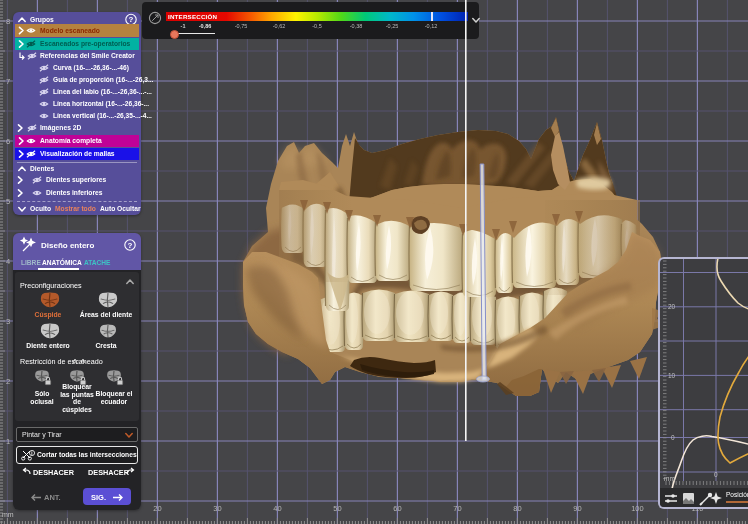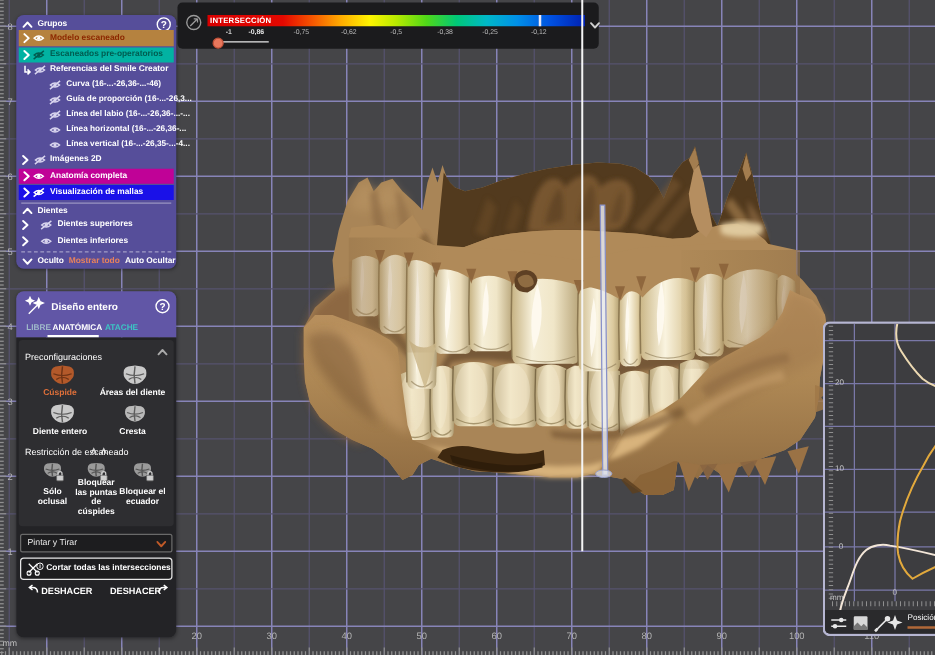--- a/index.html
+++ b/index.html
@@ -1082,20 +1082,32 @@
       <div style="position:absolute;left:0;top:233px;width:128px;height:12px">
         <svg style="position:absolute;left:8px;top:1px" width="11" height="10">
           <path d="M9,7 Q9,3 5,3 L3,3 M5,1 L2.5,3 L5,5" fill="none" stroke="#fff" stroke-width="1.2"></path>
         </svg>
         <span style="position:absolute;left:20px;top:1.5px;font-size:7.3px;font-weight:bold;color:#fff">DESHACER</span>
         <span style="position:absolute;left:75px;top:1.5px;font-size:7.3px;font-weight:bold;color:#fff">DESHACER</span>
         <svg style="position:absolute;left:112px;top:1px" width="11" height="10">
           <path d="M2,7 Q2,3 6,3 L8,3 M6,1 L8.5,3 L6,5" fill="none" stroke="#fff" stroke-width="1.2"></path>
         </svg>
       </div>
+      <div style="position:absolute;left:0;top:255px;width:128px;height:20px">
+        <svg style="position:absolute;left:17px;top:5px" width="12" height="9">
+          <path d="M11,4.5 L2,4.5 M5,1.5 L2,4.5 L5,7.5" fill="none" stroke="#8a8a8a" stroke-width="1.4"></path>
+        </svg>
+        <span style="position:absolute;left:31px;top:5px;font-size:7.5px;font-weight:bold;color:#8a8a8a">ANT.</span>
+        <div style="position:absolute;left:70px;top:0;width:48px;height:17px;background:#5b4fd4;border-radius:4px">
+          <span style="position:absolute;left:8px;top:4.5px;font-size:7.5px;font-weight:bold;color:#fff">SIG.</span>
+          <svg style="position:absolute;left:29px;top:4.5px" width="13" height="9">
+            <path d="M1,4.5 L10,4.5 M7,1.5 L10,4.5 L7,7.5" fill="none" stroke="#fff" stroke-width="1.4"></path>
+          </svg>
+        </div>
+      </div>
     </div>
 <div id="cbar">
       <svg style="position:absolute;left:6px;top:9px" width="15" height="15">
         <circle cx="7" cy="7" r="5.6" fill="none" stroke="#9a9a9a" stroke-width="1.1"></circle>
         <path d="M4.2,9.8 L10,4 M10,4 L7,4 M10,4 L10,7" fill="none" stroke="#9a9a9a" stroke-width="1"></path>
       </svg>
       <div style="position:absolute;left:24px;top:10px;width:302px;height:9px;background:linear-gradient(to right,#d80000 0%,#e40800 20%,#f65800 28%,#ffa800 35%,#fef400 43%,#b8ea00 50%,#50d818 58%,#00c878 66%,#00b8c8 74%,#0090e8 82%,#0050e0 91%,#0020b0 100%)"></div>
       <span style="position:absolute;left:26px;top:11px;font-size:6.2px;font-weight:bold;color:#fff;letter-spacing:0.2px">INTERSECCIÓN</span>
       <span style="position:absolute;left:27px;top:21px;width:28px;text-align:center;font-size:5.5px;font-weight:bold;color:#cfcfcf">-1</span>
       <span style="position:absolute;left:49px;top:21px;width:28px;text-align:center;font-size:5.5px;font-weight:bold;color:#e8e8e8">-0,86</span>

